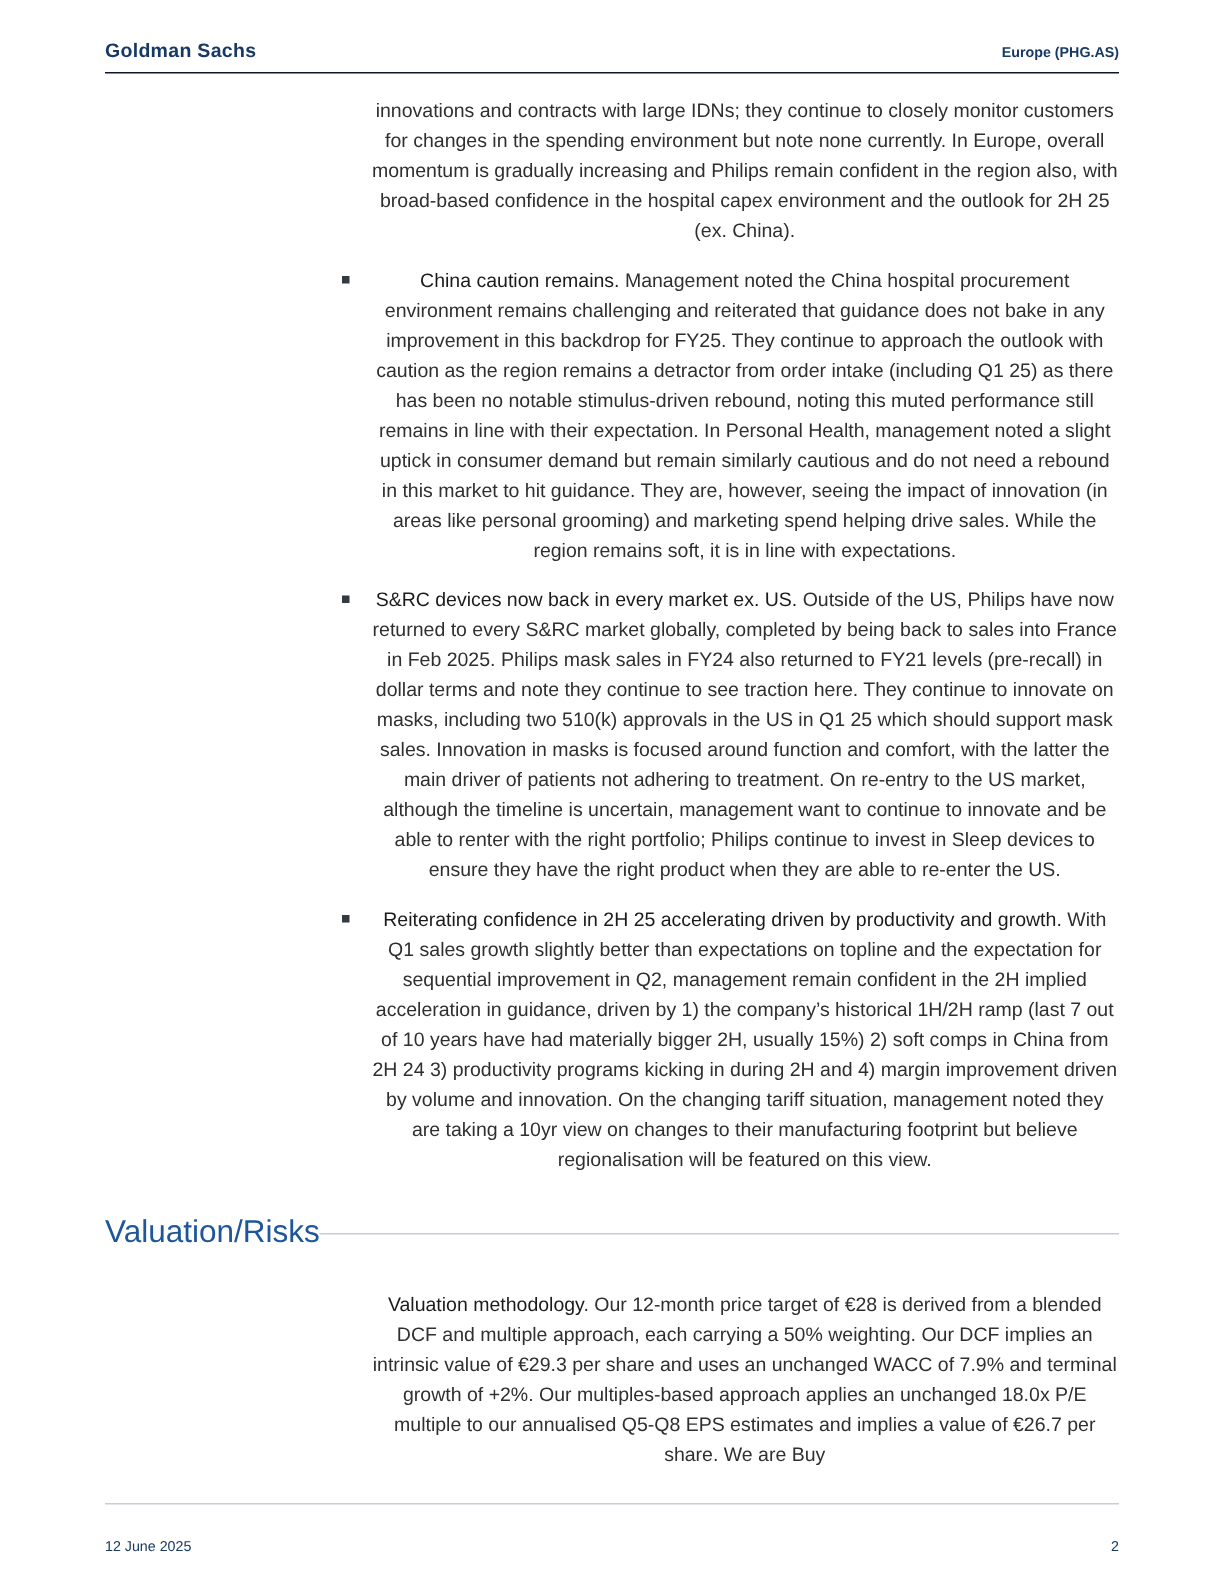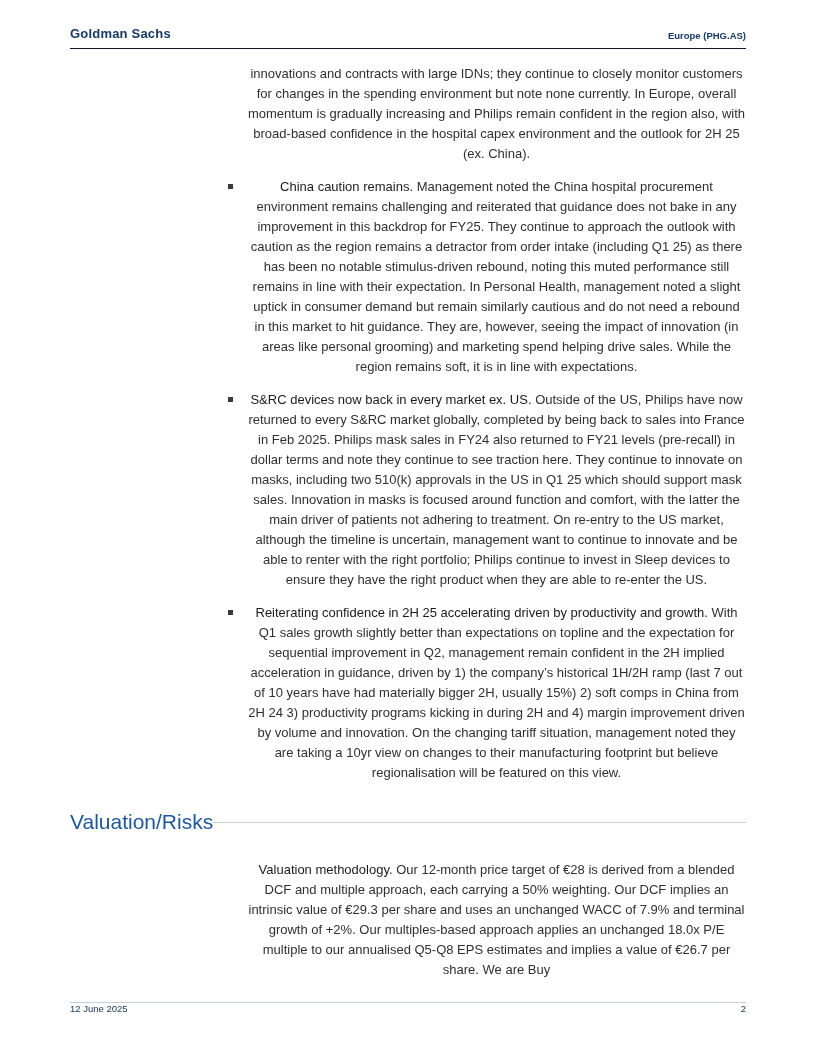--- a/index.html
+++ b/index.html
@@ -86,21 +86,21 @@
     height: 1px;
     background: #c6cdd7;
   }
 
   .footer {
     position: absolute;
     top: 1002px;
     left: 70px;
     right: 70px;
     border-top: 1px solid #c6cdd7;
-    padding-top: 0;
+    padding-top: 23px;
     display: flex;
     justify-content: space-between;
     font-size: 9.5px;
     color: #173963;
   }
 </style>
 </head>
 <body>
 
 <div class="page">

